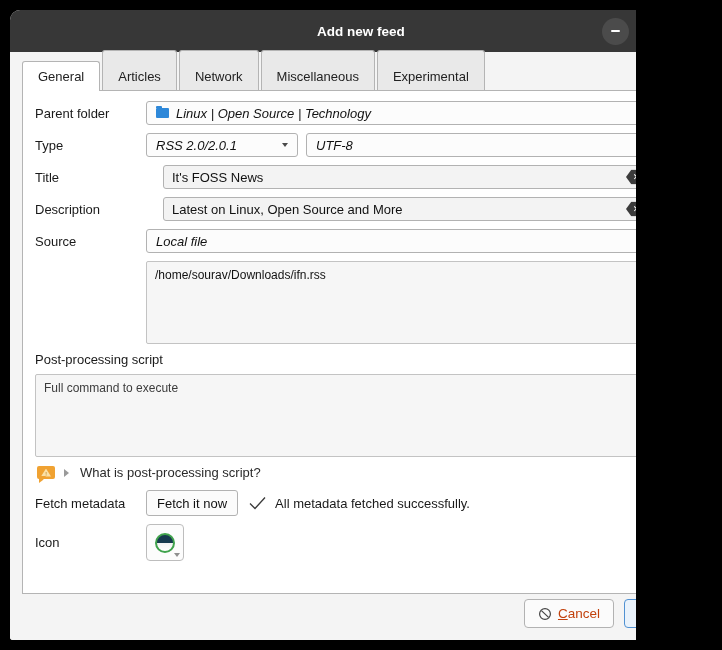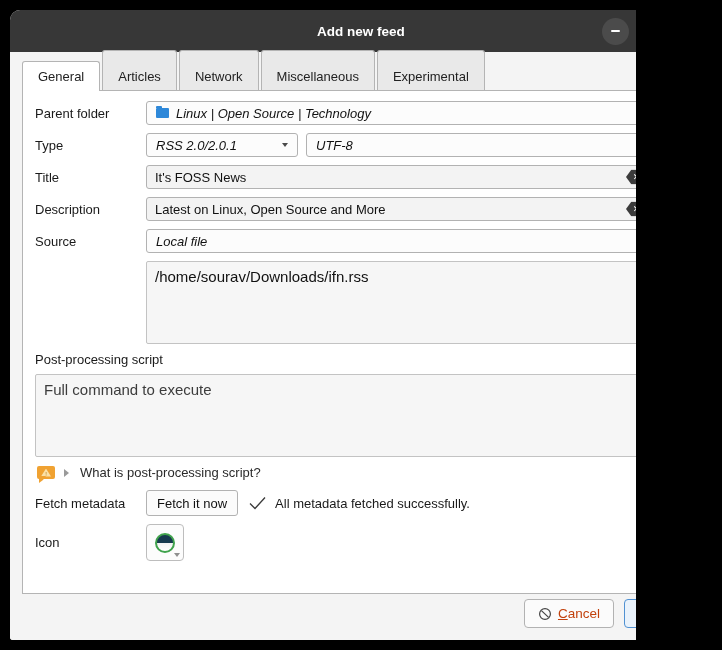--- a/index.html
+++ b/index.html
@@ -40,27 +40,27 @@
   .combo { height:24px; background:#fcfcfc; border:1px solid #b2b2b2; border-radius:3px;
            display:flex; align-items:center; padding:0 9px; font-size:13px; color:#111; cursor:default; }
   .combo .grow { flex:1;font-style:italic; }
   .combo-arrow { width:0; height:0; border-left:3.5px solid transparent; border-right:3.5px solid transparent; border-top:4.5px solid #4a4a4a; margin-left:8px; }
 
   .folder-icon { width:13px; height:10px; background:#2e88d9; border-radius:1px; position:relative; margin-right:7px; flex:0 0 13px; }
   .folder-icon::before { content:""; position:absolute; top:-2px; left:0; width:6px; height:2px; background:#2e88d9; border-radius:1px 1px 0 0; }
 
   .input-wrap { position:relative; flex:1; }
   .text-input { width:100%; height:24px; background:#f3f3f3; border:1px solid #b2b2b2; border-radius:3px;
-                font-family:inherit; font-size:13px; color:#111; padding:0 30px 0 8px; }
+                font-family:inherit; font-size:13px; color:#111; padding:0 30px 0 8px;margin-left:17px; }
   .clear-btn { position:absolute; right:6px; top:50%; transform:translateY(-50%); width:21px; height:15px; background:#3b3b3b;
                clip-path:polygon(26% 0,90% 0,100% 10%,100% 90%,90% 100%,26% 100%,0 50%);
                display:flex; align-items:center; justify-content:center; color:#fff; font-size:9px; line-height:1; cursor:default; }
 
   textarea.area { display:block; background:#f6f6f6; border:1px solid #c3c3c3; border-radius:2px;
-                  font-family:inherit; font-size:15px; color:#111; padding:6px 8px; resize:none; height:83px; }
+                  font-family:inherit; font-size:12px; color:#111; padding:6px 8px; resize:none; height:83px; }
   textarea.area::placeholder { color:#3c3c3c; opacity:1; }
   .area-flex { flex:1; }
 
   .section-lbl { font-size:13px; color:#1a1a1a; margin:4px 0 7px 0; }
 
   
   .help-row { display:flex; align-items:center; margin:6px 0 10px 2px; }
   .bubble-icon { width:18px; height:13px; background:#f0a232; border-radius:2px; position:relative; margin-right:9px;
                  display:flex; align-items:center; justify-content:center; }
   .bubble-icon::after { content:""; position:absolute; left:2px; bottom:-4px; width:0; height:0;

